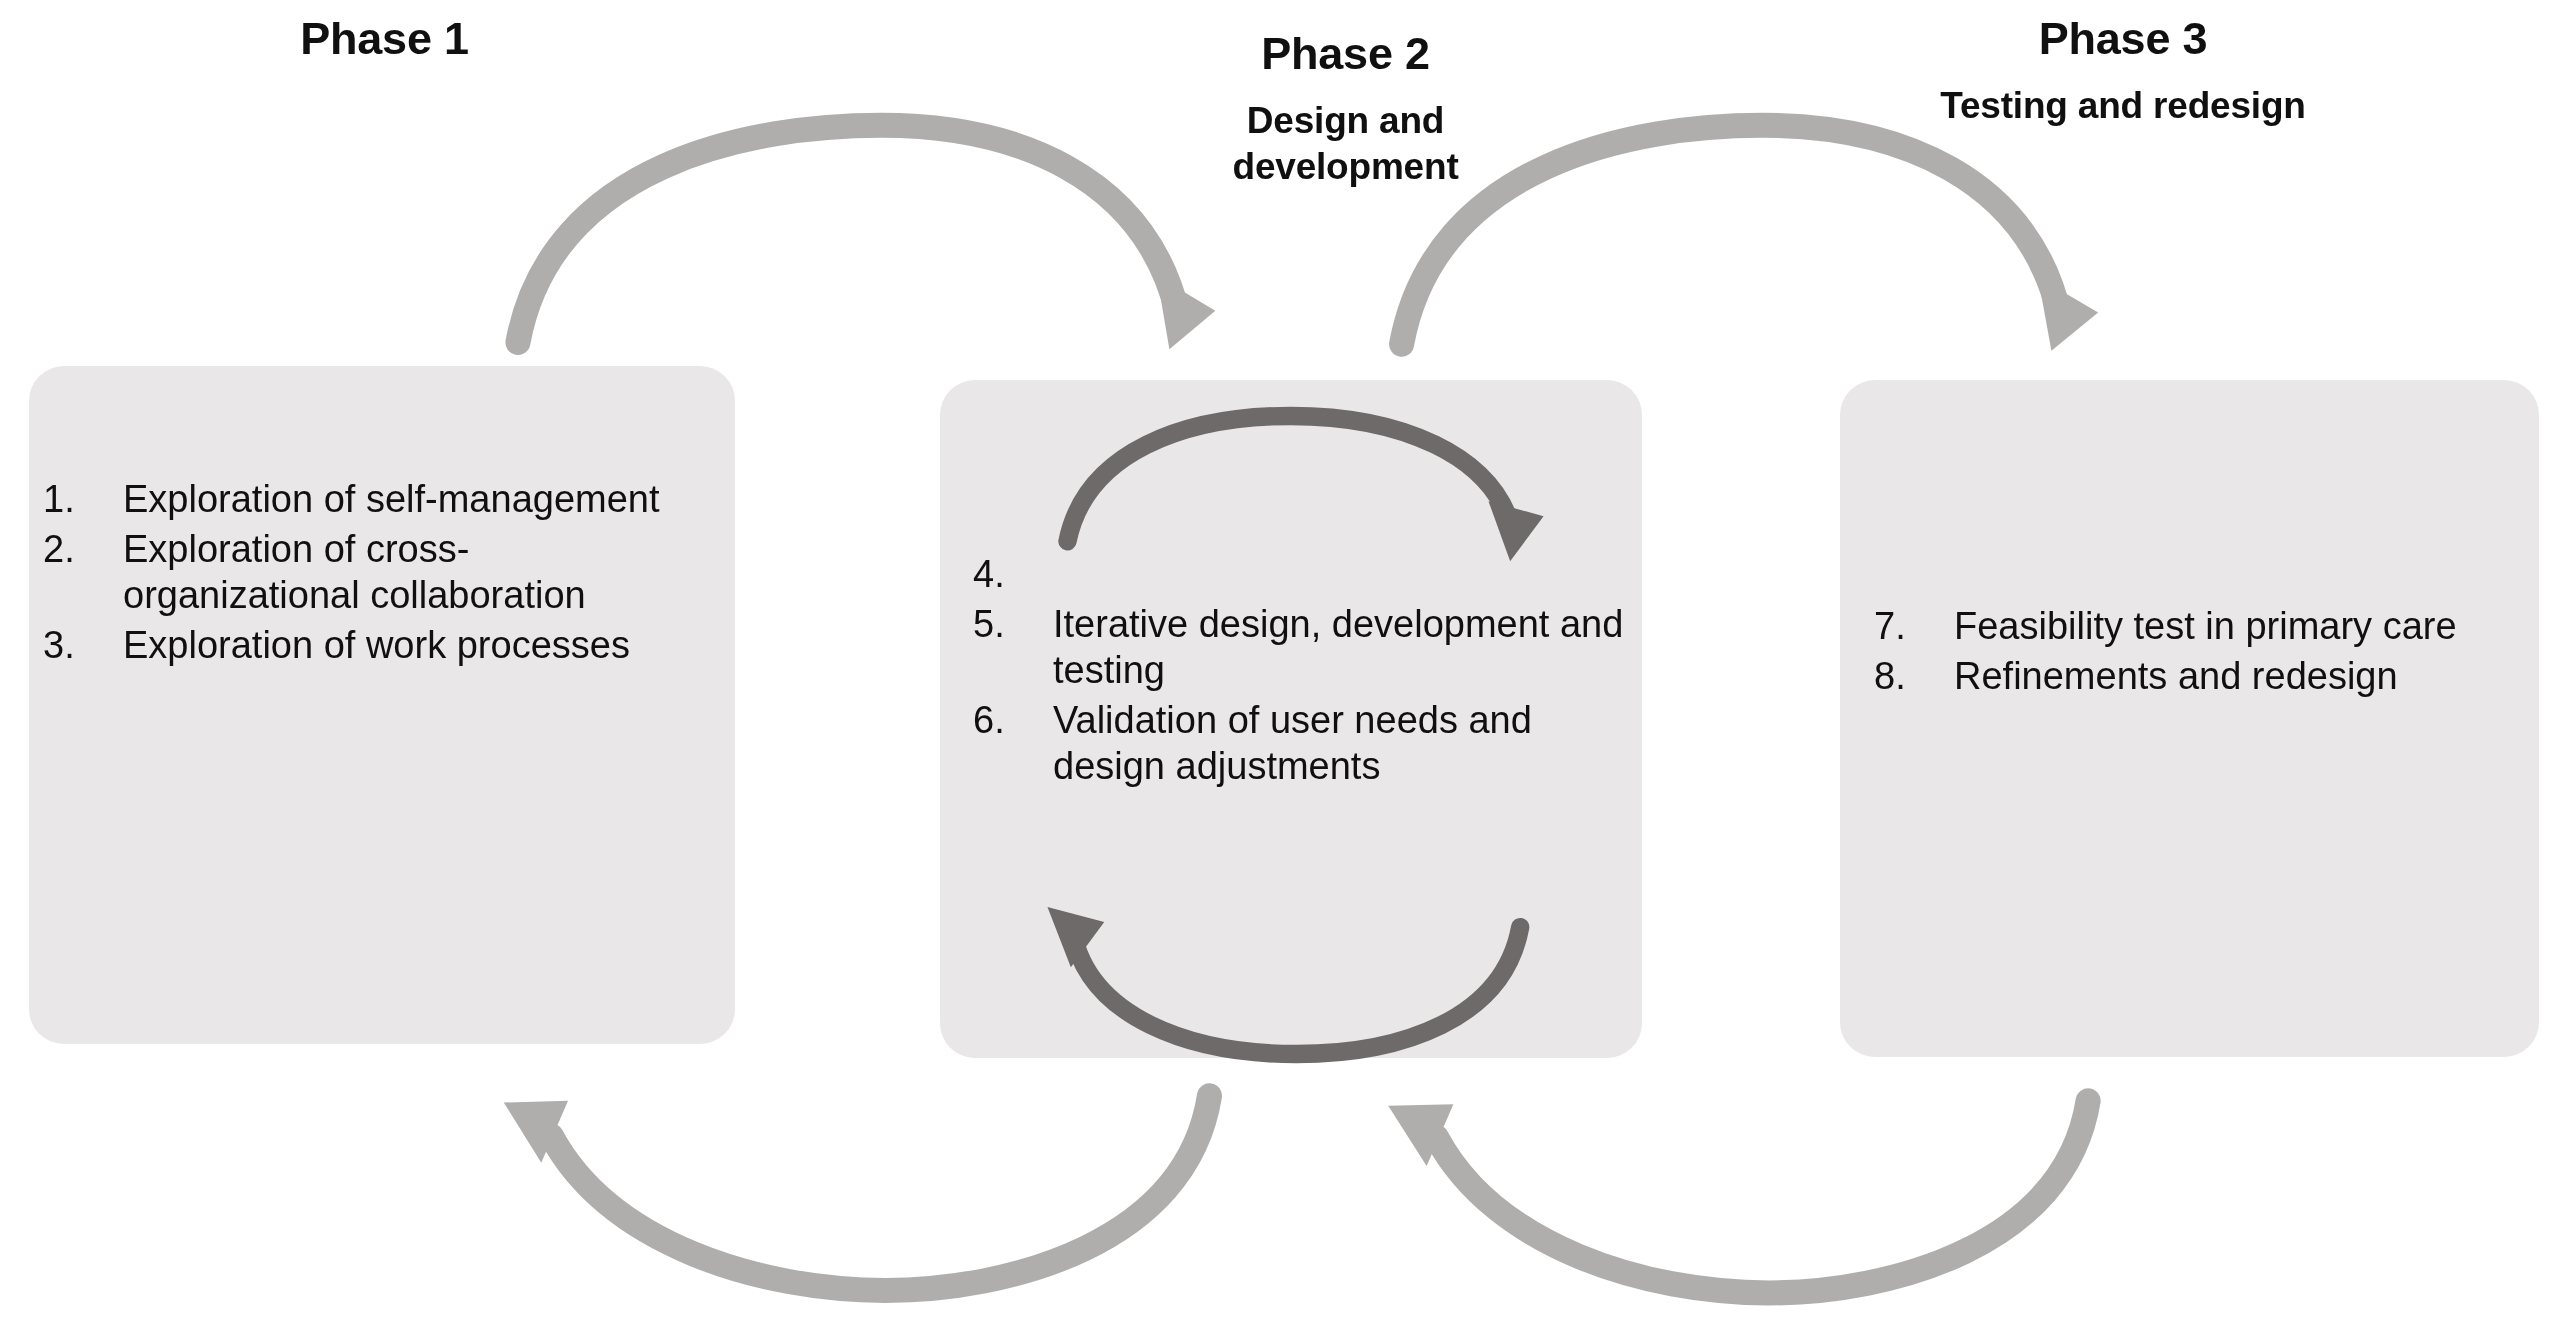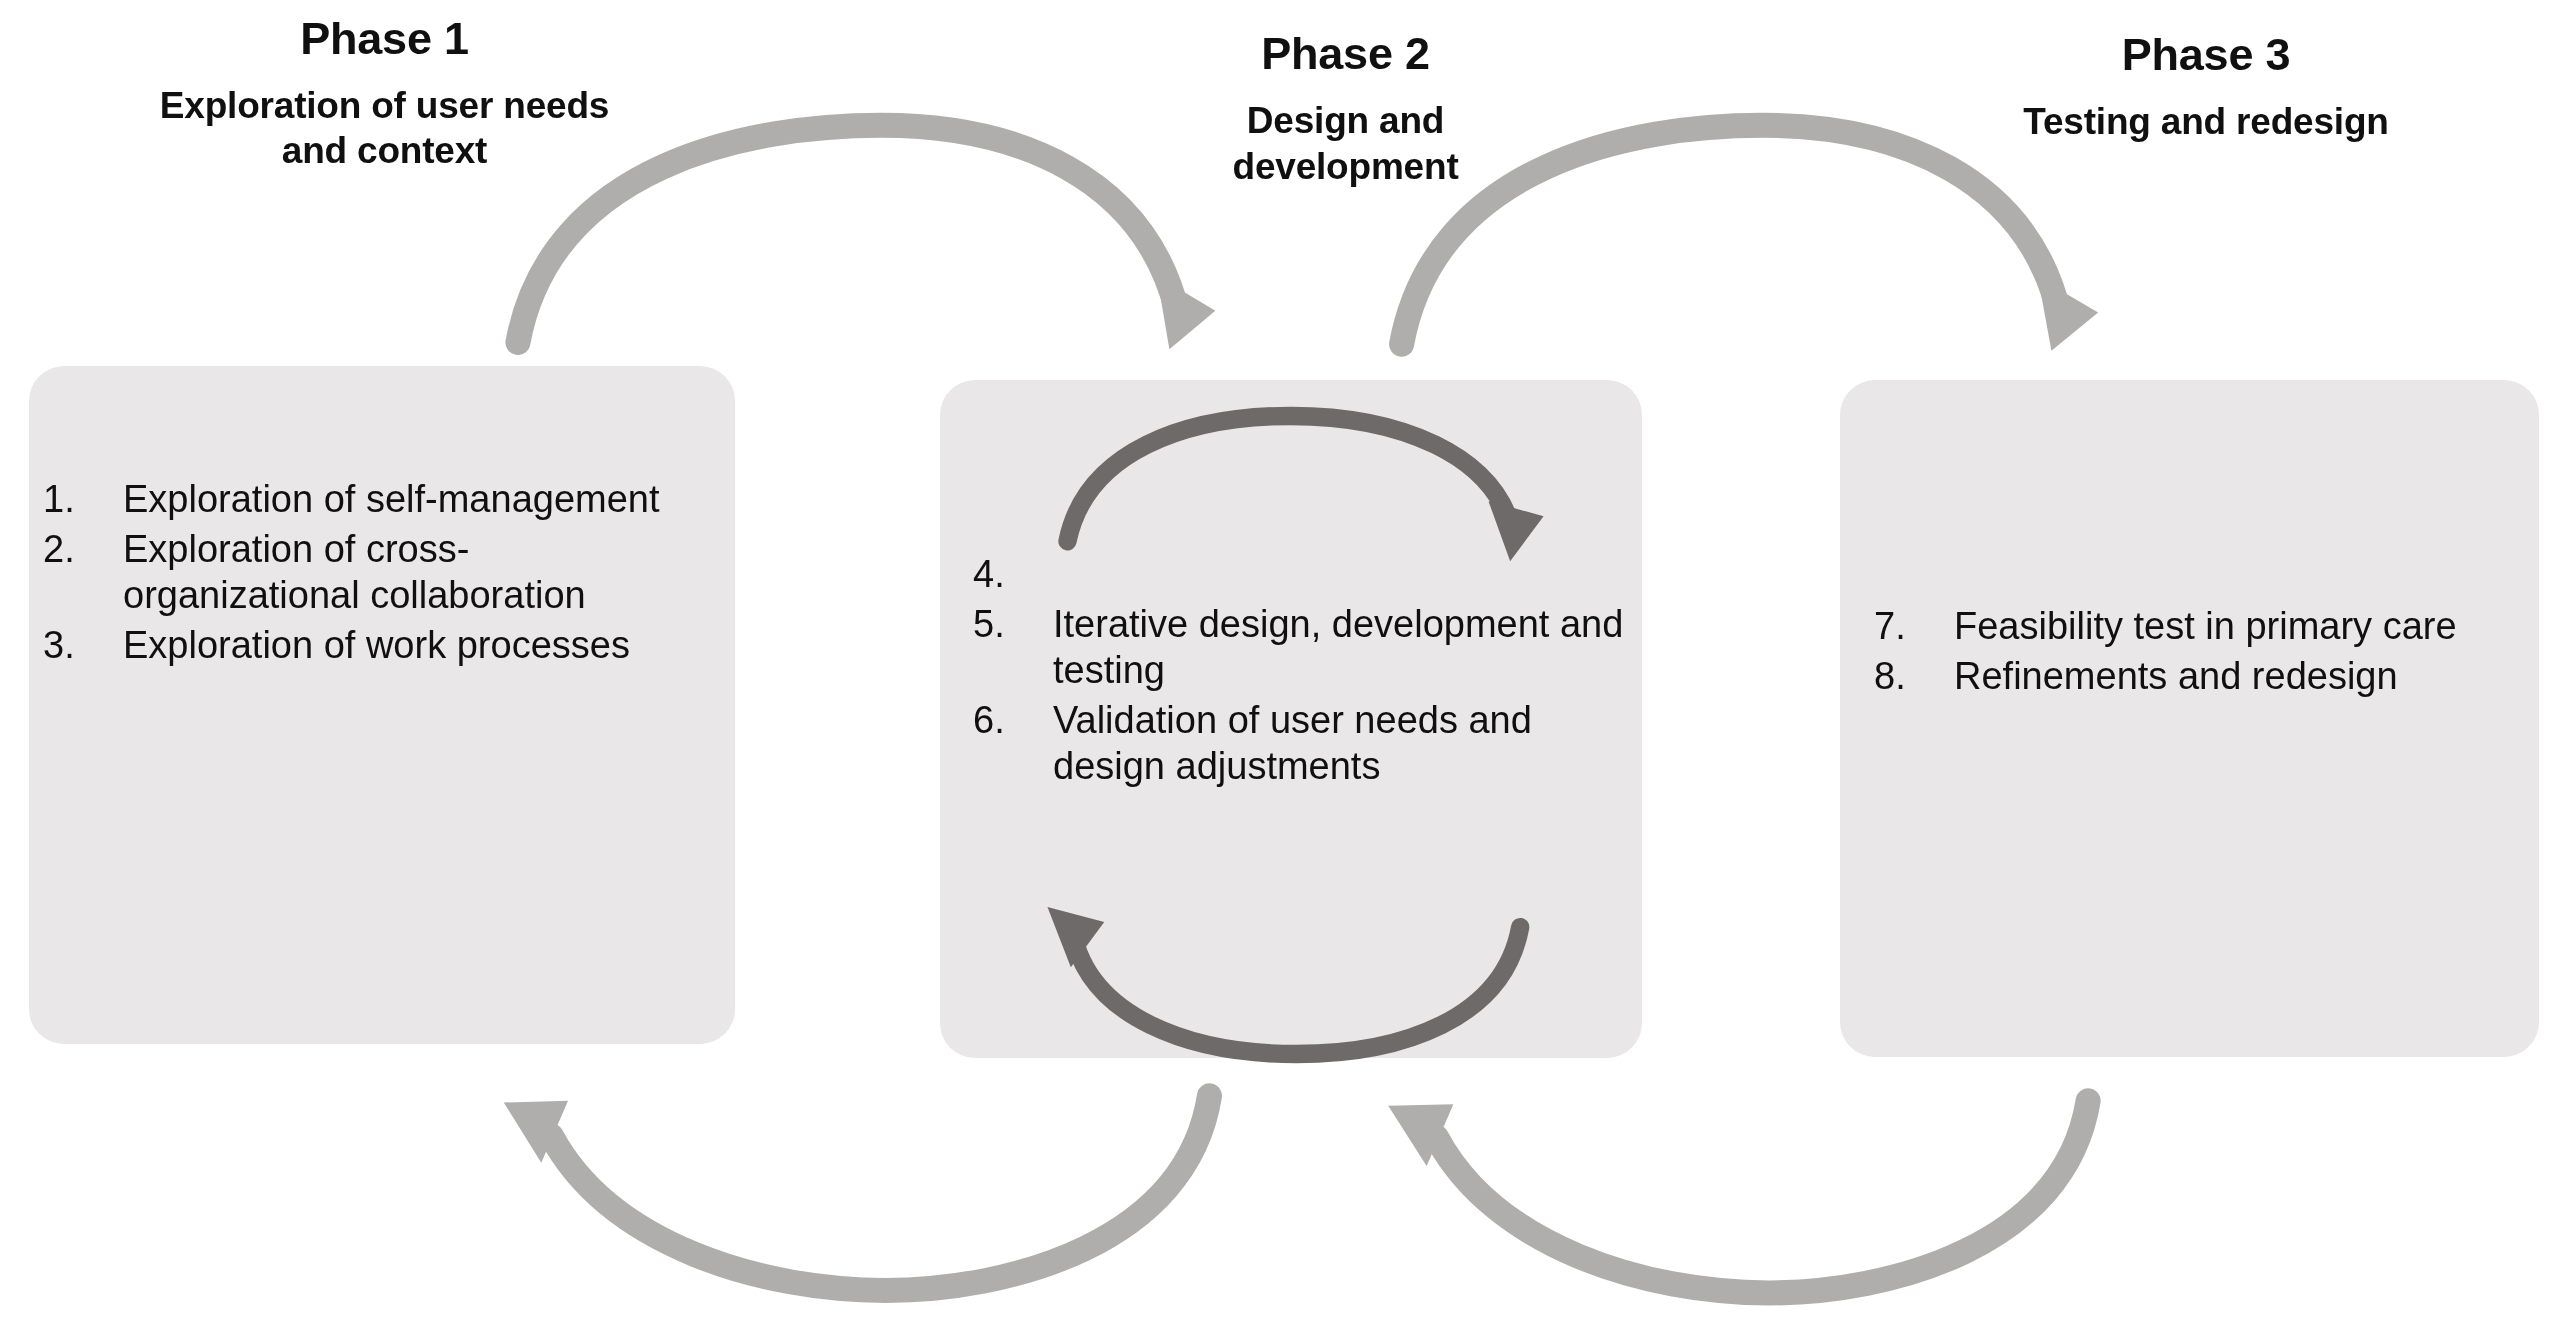--- a/index.html
+++ b/index.html
@@ -47,21 +47,21 @@
   }
   .phase-header .phase-subtitle {
     display: block;
     font-size: 37px;
     font-weight: bold;
     line-height: 1.22;
   }
 
   #header-1 { left: 92px; top: 11.7px; width: 585px; }
   #header-2 { left: 1078px; top: 27px; width: 535px; }
-  #header-3 { left: 1897px; top: 11.7px; width: 618px; margin-top: 16px; }
+  #header-3 { left: 1814px; top: 11.7px; width: 618px; }
 
   
   .phase-box {
     position: absolute;
     background: #e9e7e8;
     border-radius: 35px;
   }
   #box-1 { left: 29px;   top: 366px; width: 706px;  height: 678px; }
   #box-2 { left: 940px; top: 380px; width: 702px;  height: 678px; }
   #box-3 { left: 1840px; top: 380px; width: 699px;  height: 677px; }
@@ -144,24 +144,20 @@
     <g>
       <path d="M 1820 1110
                C 1800 1220, 1678 1262, 1552 1262
                C 1424 1262, 1304 1218, 1284 1116" fill="none" stroke="#6e6a6a" stroke-width="22" stroke-linecap="round"></path>
       <path d="M 1254 1086 L 1322 1104 L 1282 1158 Z" fill="#6e6a6a"></path>
     </g>
   </svg>
 
   <div class="phase-header" id="header-1">
     <span class="phase-title">Phase 1</span>
-    <span class="phase-subtitle">
-      <span>Exploration of user needs</span><br>
-      <span>and context</span>
-    </span>
   </div>
 
   <div class="phase-header" id="header-2">
     <span class="phase-title">Phase 2</span>
     <span class="phase-subtitle">
       <span>Design and</span><br>
       <span>development</span>
     </span>
   </div>
 

